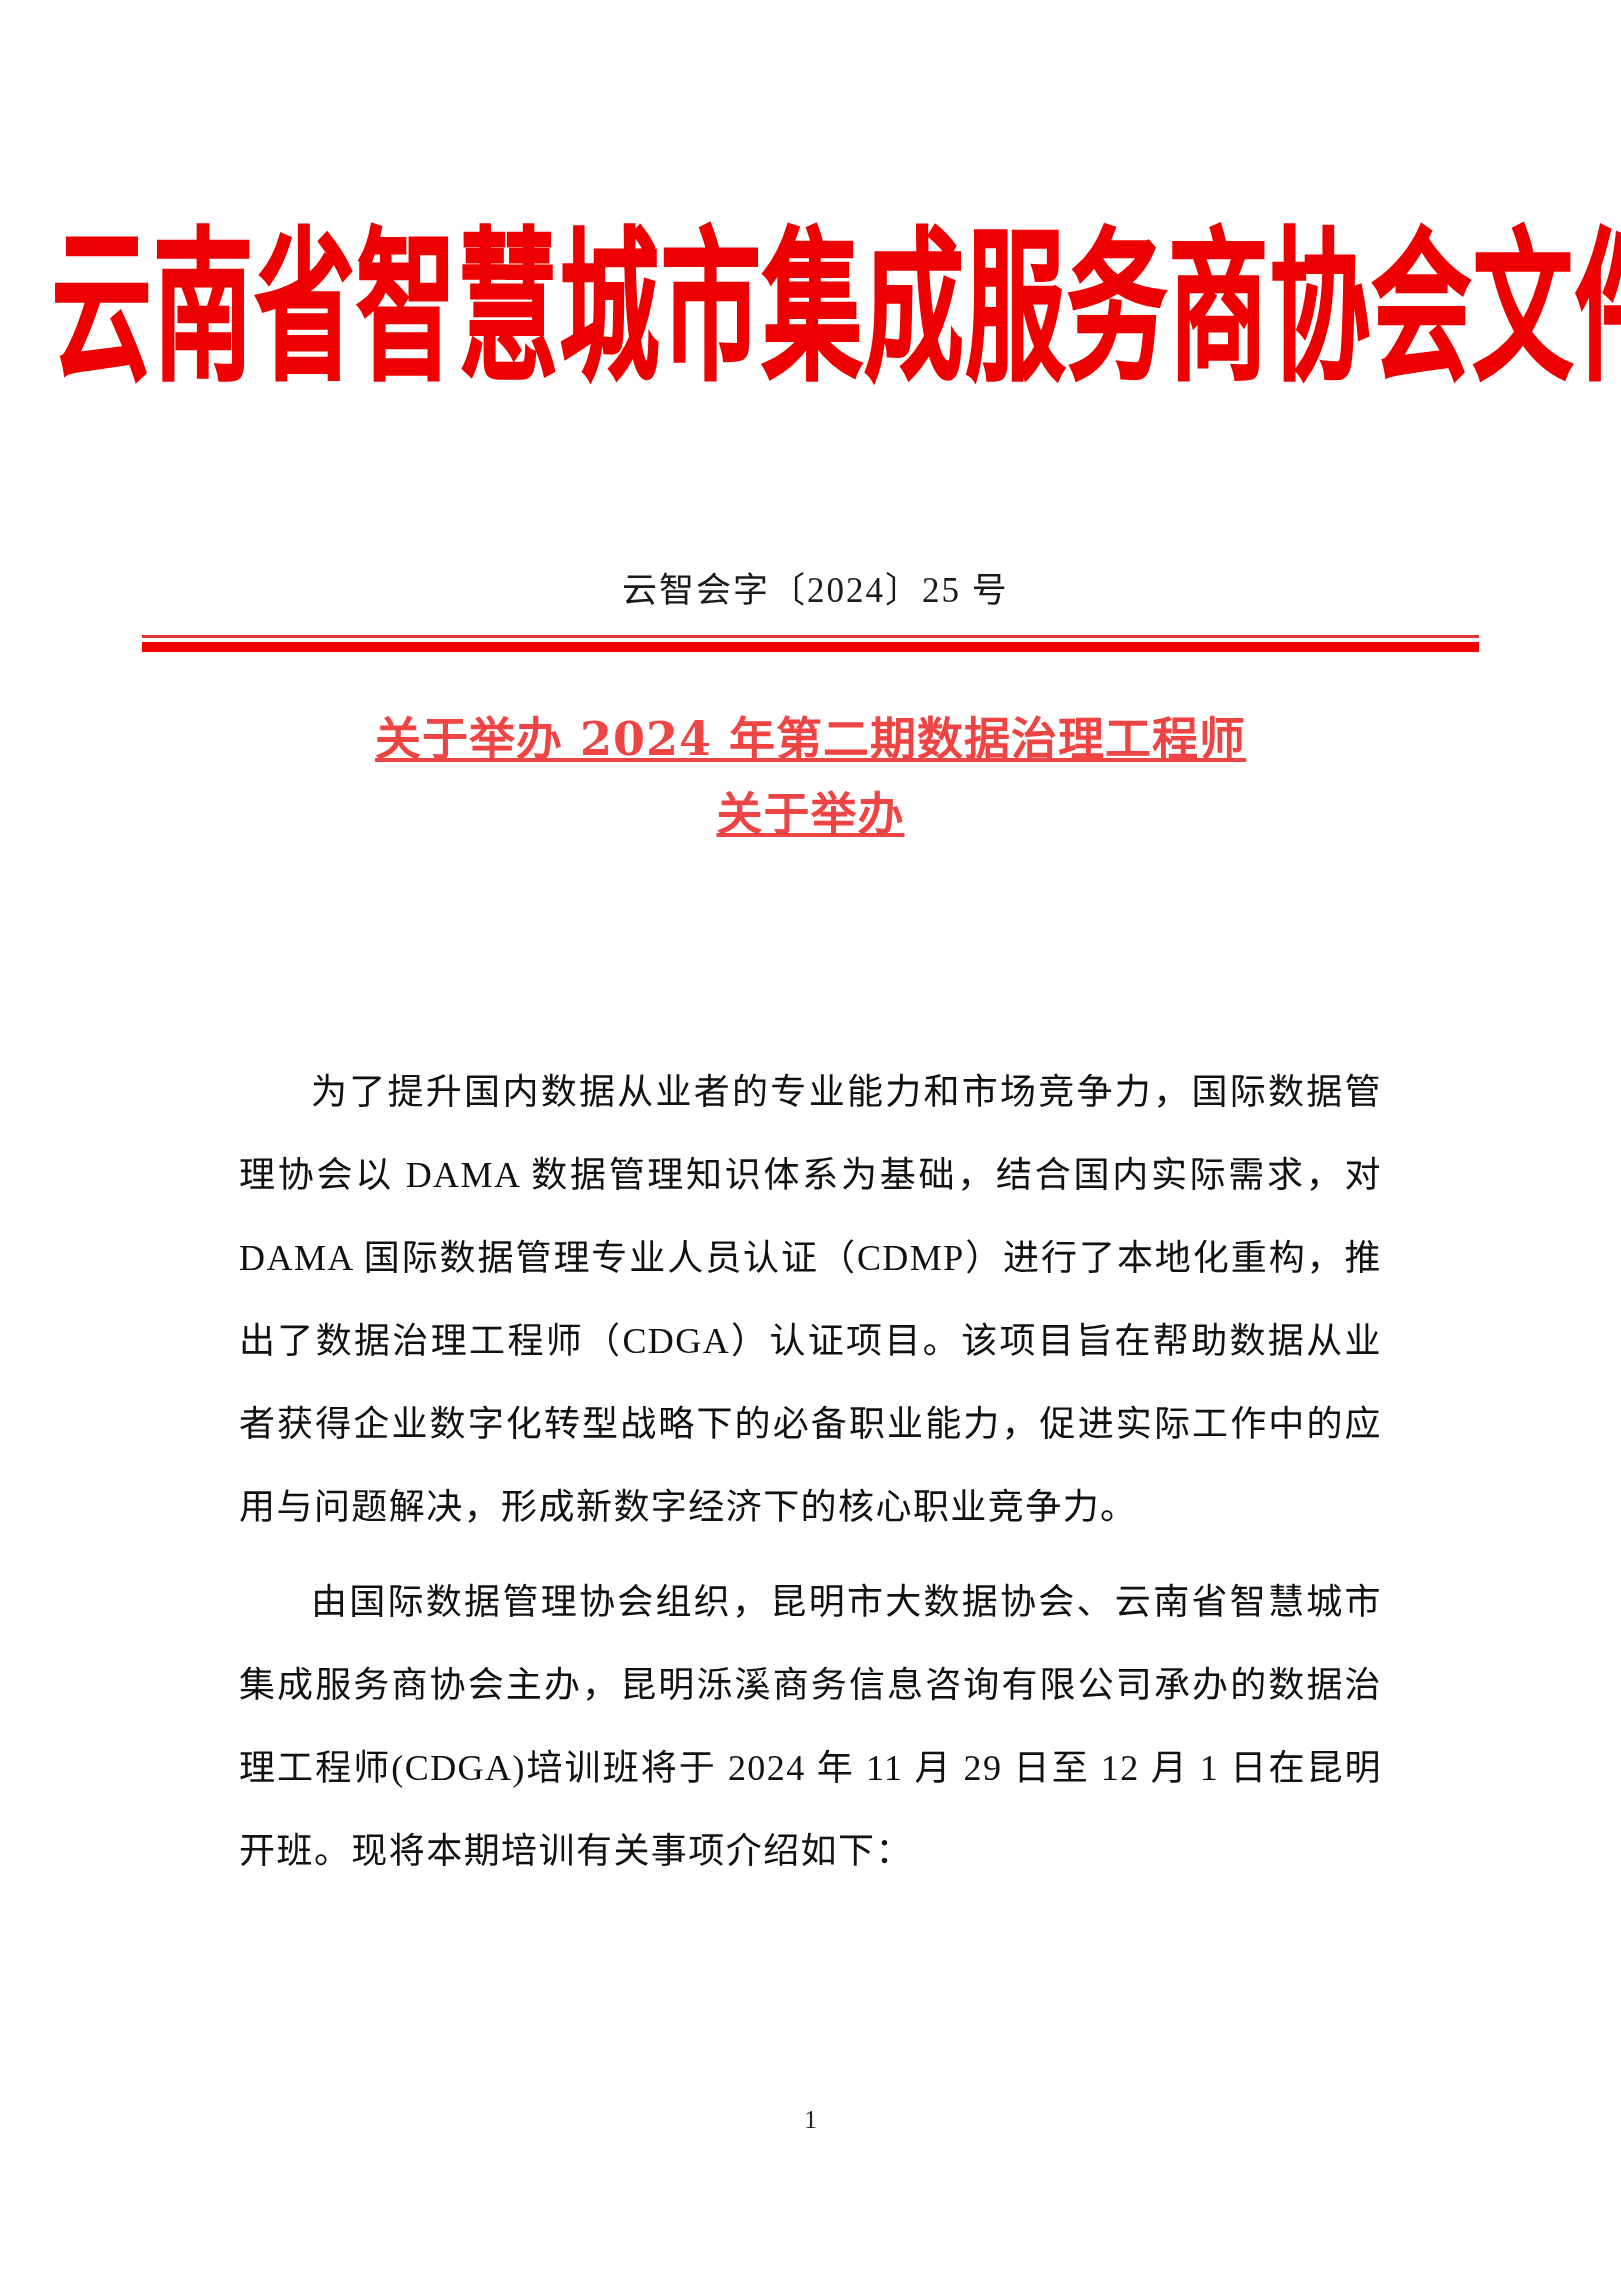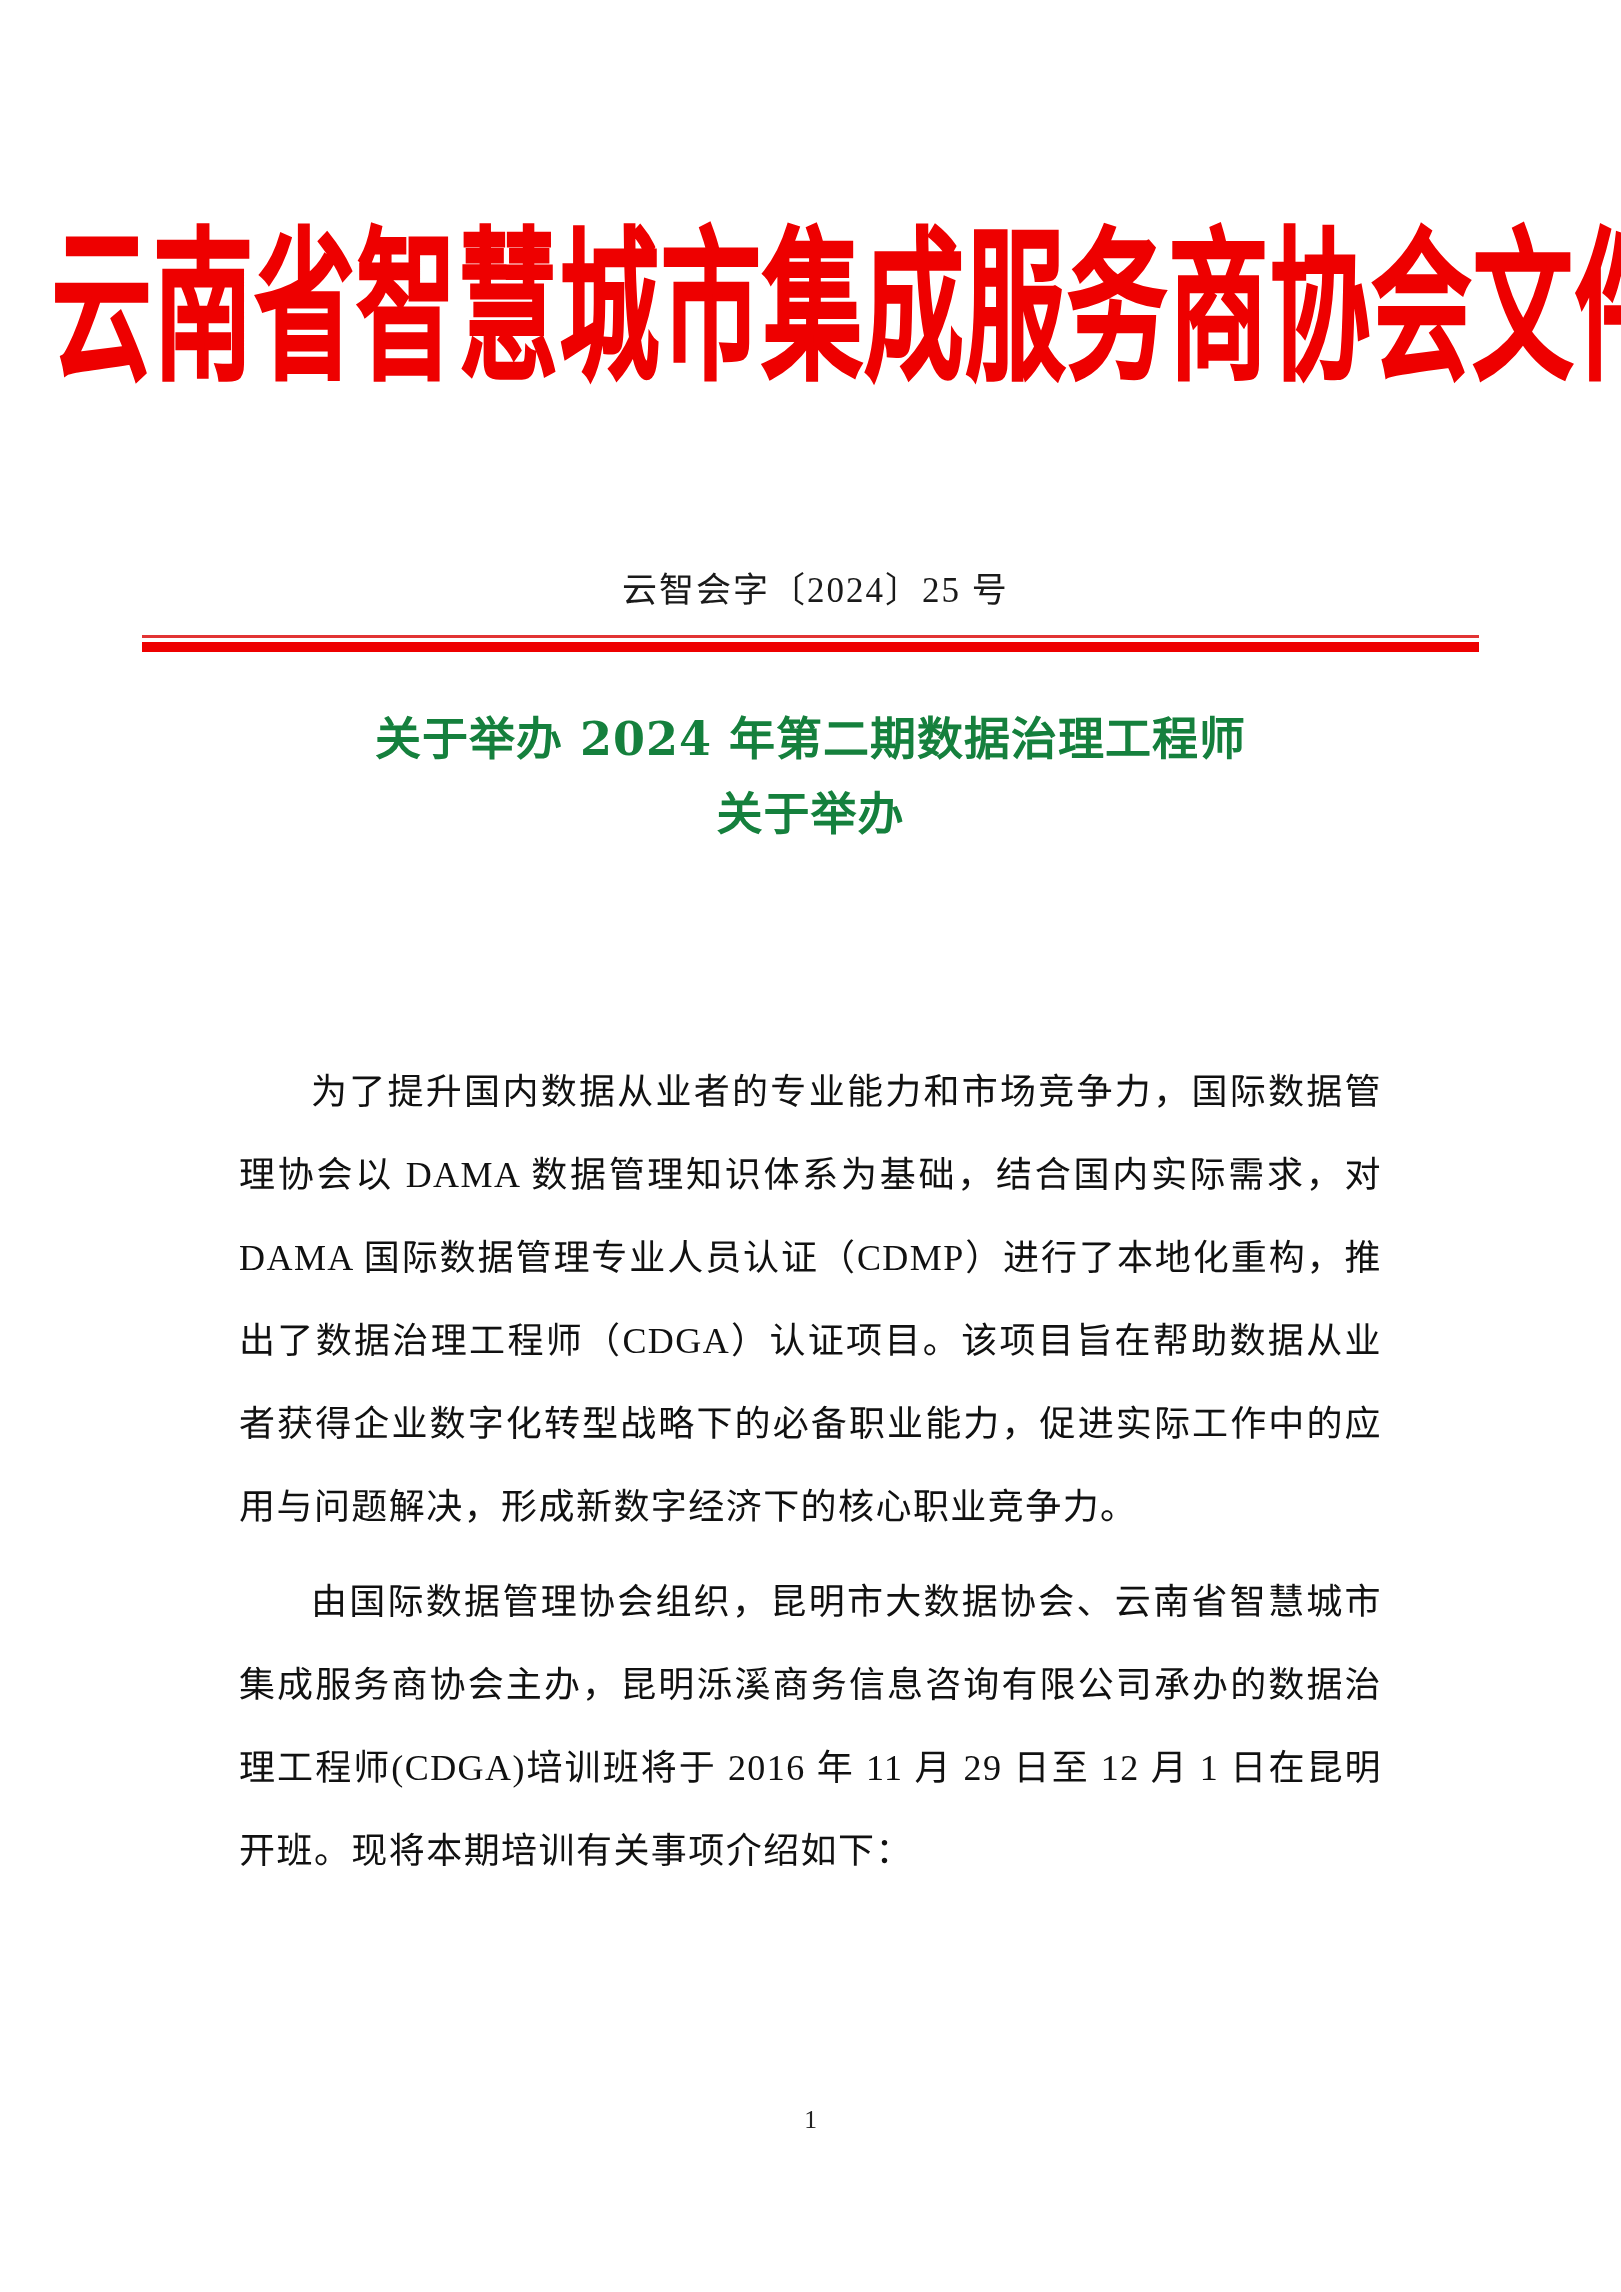--- a/index.html
+++ b/index.html
@@ -82,22 +82,23 @@
   .doc-title {
     position: absolute;
     left: 235px;
     right: 235px;
     top: 702px;
     text-align: center;
     font-family: "DejaVu Serif", "Liberation Serif", serif;
     font-weight: 700;
     font-size: 46px;
     line-height: 1.62;
-    color: #15803d;
+    color: #ef4444;
     letter-spacing: 1px;
+    text-decoration: underline;
   }
   .doc-title .tline { display: block; white-space: nowrap; }
 
   
   .body-text {
     position: absolute;
     left: 227px;
     right: 227px;
     top: 1039px;
     font-family: "Liberation Serif", "DejaVu Serif", serif;
@@ -144,19 +145,19 @@
     <div class="rule-thick"></div>
   </div>
 
   <div class="doc-title">
     <span class="tline">关于举办 2024 年第二期数据治理工程师</span>
     <span class="tline">关于举办</span>
   </div>
 
   <div class="body-text">
     <p>为了提升国内数据从业者的专业能力和市场竞争力，国际数据管理协会以 DAMA 数据管理知识体系为基础，结合国内实际需求，对 DAMA 国际数据管理专业人员认证（CDMP）进行了本地化重构，推出了数据治理工程师（CDGA）认证项目。该项目旨在帮助数据从业者获得企业数字化转型战略下的必备职业能力，促进实际工作中的应用与问题解决，形成新数字经济下的核心职业竞争力。</p>
-    <p>由国际数据管理协会组织，昆明市大数据协会、云南省智慧城市集成服务商协会主办，昆明泺溪商务信息咨询有限公司承办的数据治理工程师(CDGA)培训班将于 2016 年 11 月 29 日至 12 月 1 日在昆明开班。现将本期培训有关事项介绍如下：</p>
+    <p>由国际数据管理协会组织，昆明市大数据协会、云南省智慧城市集成服务商协会主办，昆明泺溪商务信息咨询有限公司承办的数据治理工程师(CDGA)培训班将于 2024 年 11 月 29 日至 12 月 1 日在昆明开班。现将本期培训有关事项介绍如下：</p>
   </div>
 
   <div class="page-number">1</div>
 
 </div>
 
 
 </body></html>

